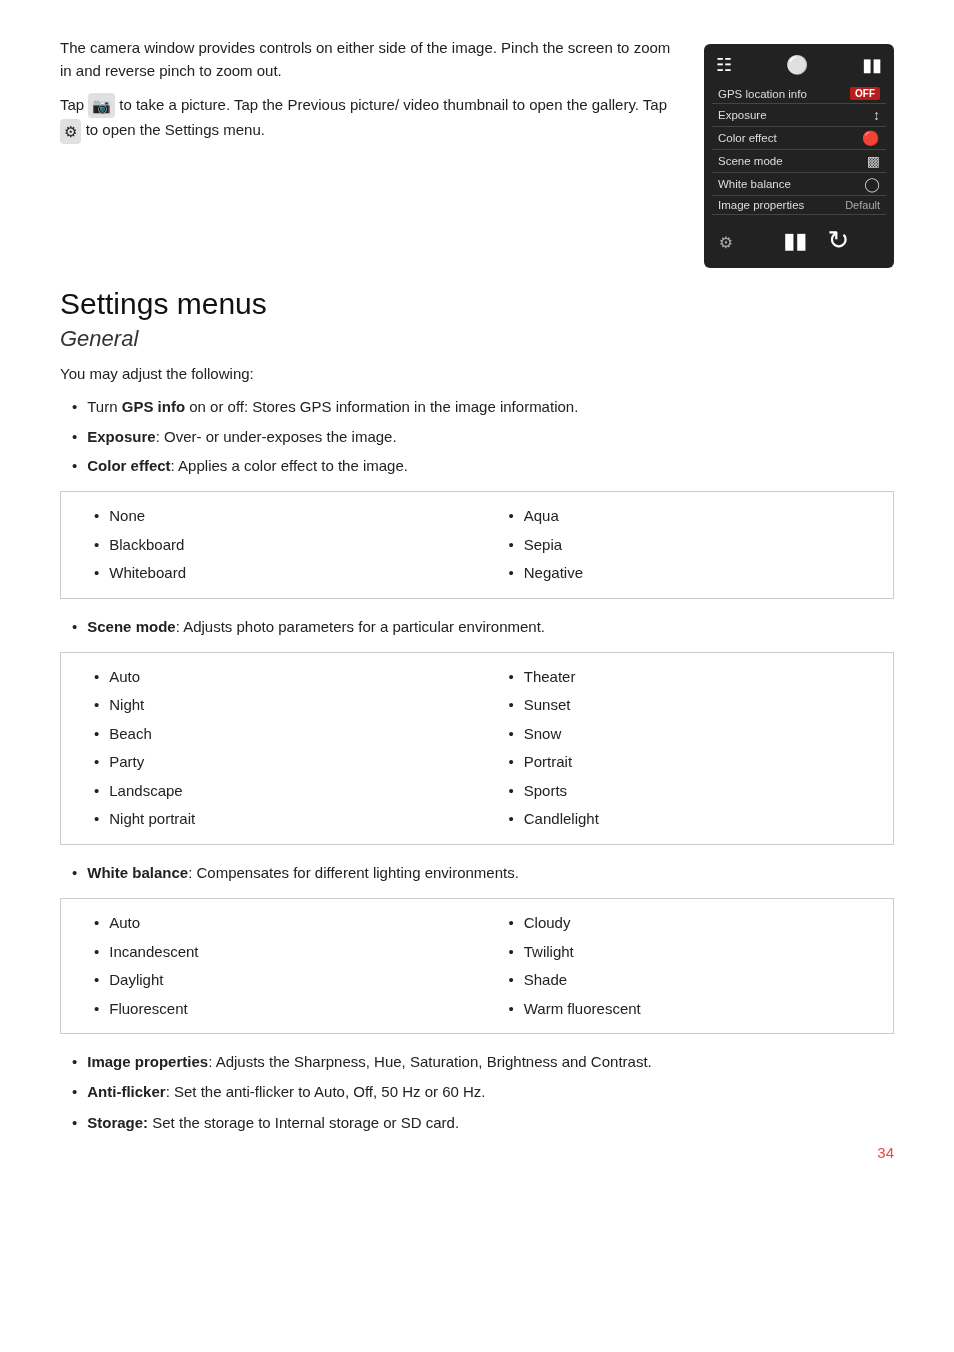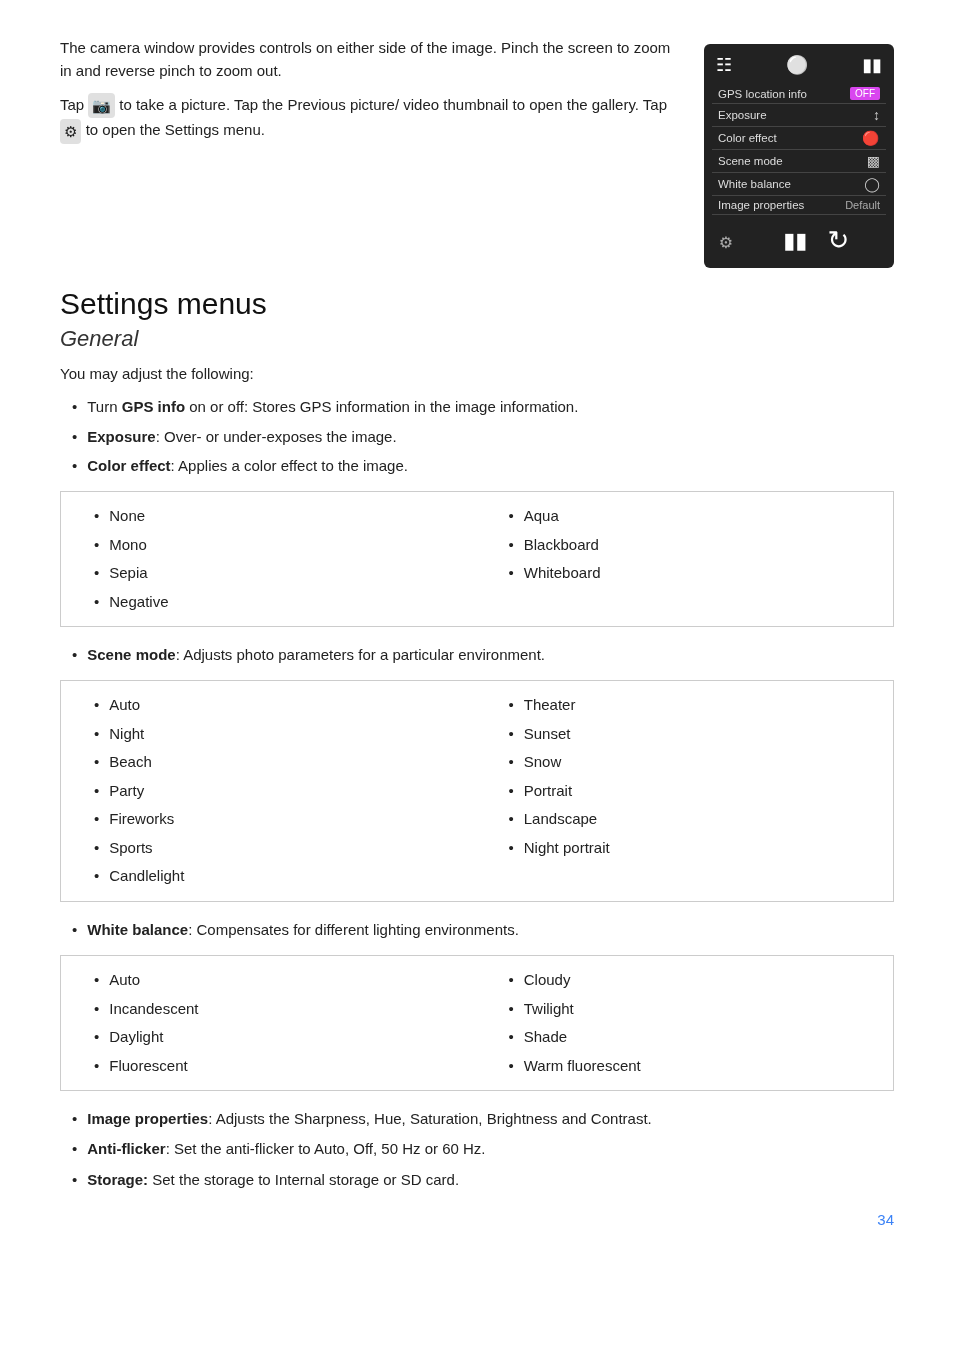--- a/index.html
+++ b/index.html
@@ -68,25 +68,26 @@
     }
     .camera-menu-label {
       color: #ddd;
       font-size: 11.5px;
     }
     .camera-menu-value {
       color: #aaa;
       font-size: 11px;
     }
     .camera-menu-off {
-      background: #d946ef;
+      background: #b91c1c;
       color: #fff;
       font-size: 10px;
       padding: 1px 5px;
       border-radius: 2px;
+      font-weight: bold;
     }
     .camera-menu-icon {
       color: #ccc;
       font-size: 14px;
     }
     .camera-bottom-icons {
       display: flex;
       justify-content: center;
       gap: 20px;
       margin-top: 10px;
@@ -175,24 +176,24 @@
     .bottom-list > li::before {
       content: "•";
       margin-right: 10px;
       flex-shrink: 0;
       margin-left: 12px;
       font-size: 15px;
       line-height: 1.55;
     }
     .page-number {
       position: absolute;
-      bottom: 30px;
+      bottom: 40px;
       right: 60px;
       font-size: 15px;
-      color: #3b82f6;
+      color: #ef4444;
     }
     .icon-btn {
       display: inline-flex;
       align-items: center;
       justify-content: center;
       background: #e0e0e0;
       border-radius: 4px;
       padding: 1px 4px;
       font-size: 15px;
       vertical-align: middle;
@@ -272,21 +273,20 @@
     </li>
     <li>
       <span><strong>Color effect</strong>: Applies a color effect to the image.</span>
     </li>
   </ul>
 
   <div class="two-col-box">
     <div class="two-col-grid">
       <div class="col-item">None</div>
       <div class="col-item">Aqua</div>
-      <div class="col-item">Mono</div>
       <div class="col-item">Blackboard</div>
       <div class="col-item">Sepia</div>
       <div class="col-item">Whiteboard</div>
       <div class="col-item">Negative</div>
     </div>
   </div>
 
   <ul class="main-list">
     <li>
       <span><strong>Scene mode</strong>: Adjusts photo parameters for a particular environment.</span>
@@ -296,21 +296,20 @@
   <div class="two-col-box">
     <div class="two-col-grid">
       <div class="col-item">Auto</div>
       <div class="col-item">Theater</div>
       <div class="col-item">Night</div>
       <div class="col-item">Sunset</div>
       <div class="col-item">Beach</div>
       <div class="col-item">Snow</div>
       <div class="col-item">Party</div>
       <div class="col-item">Portrait</div>
-      <div class="col-item">Fireworks</div>
       <div class="col-item">Landscape</div>
       <div class="col-item">Sports</div>
       <div class="col-item">Night portrait</div>
       <div class="col-item">Candlelight</div>
     </div>
   </div>
 
   <ul class="main-list">
     <li>
       <span><strong>White balance</strong>: Compensates for different lighting environments.</span>

